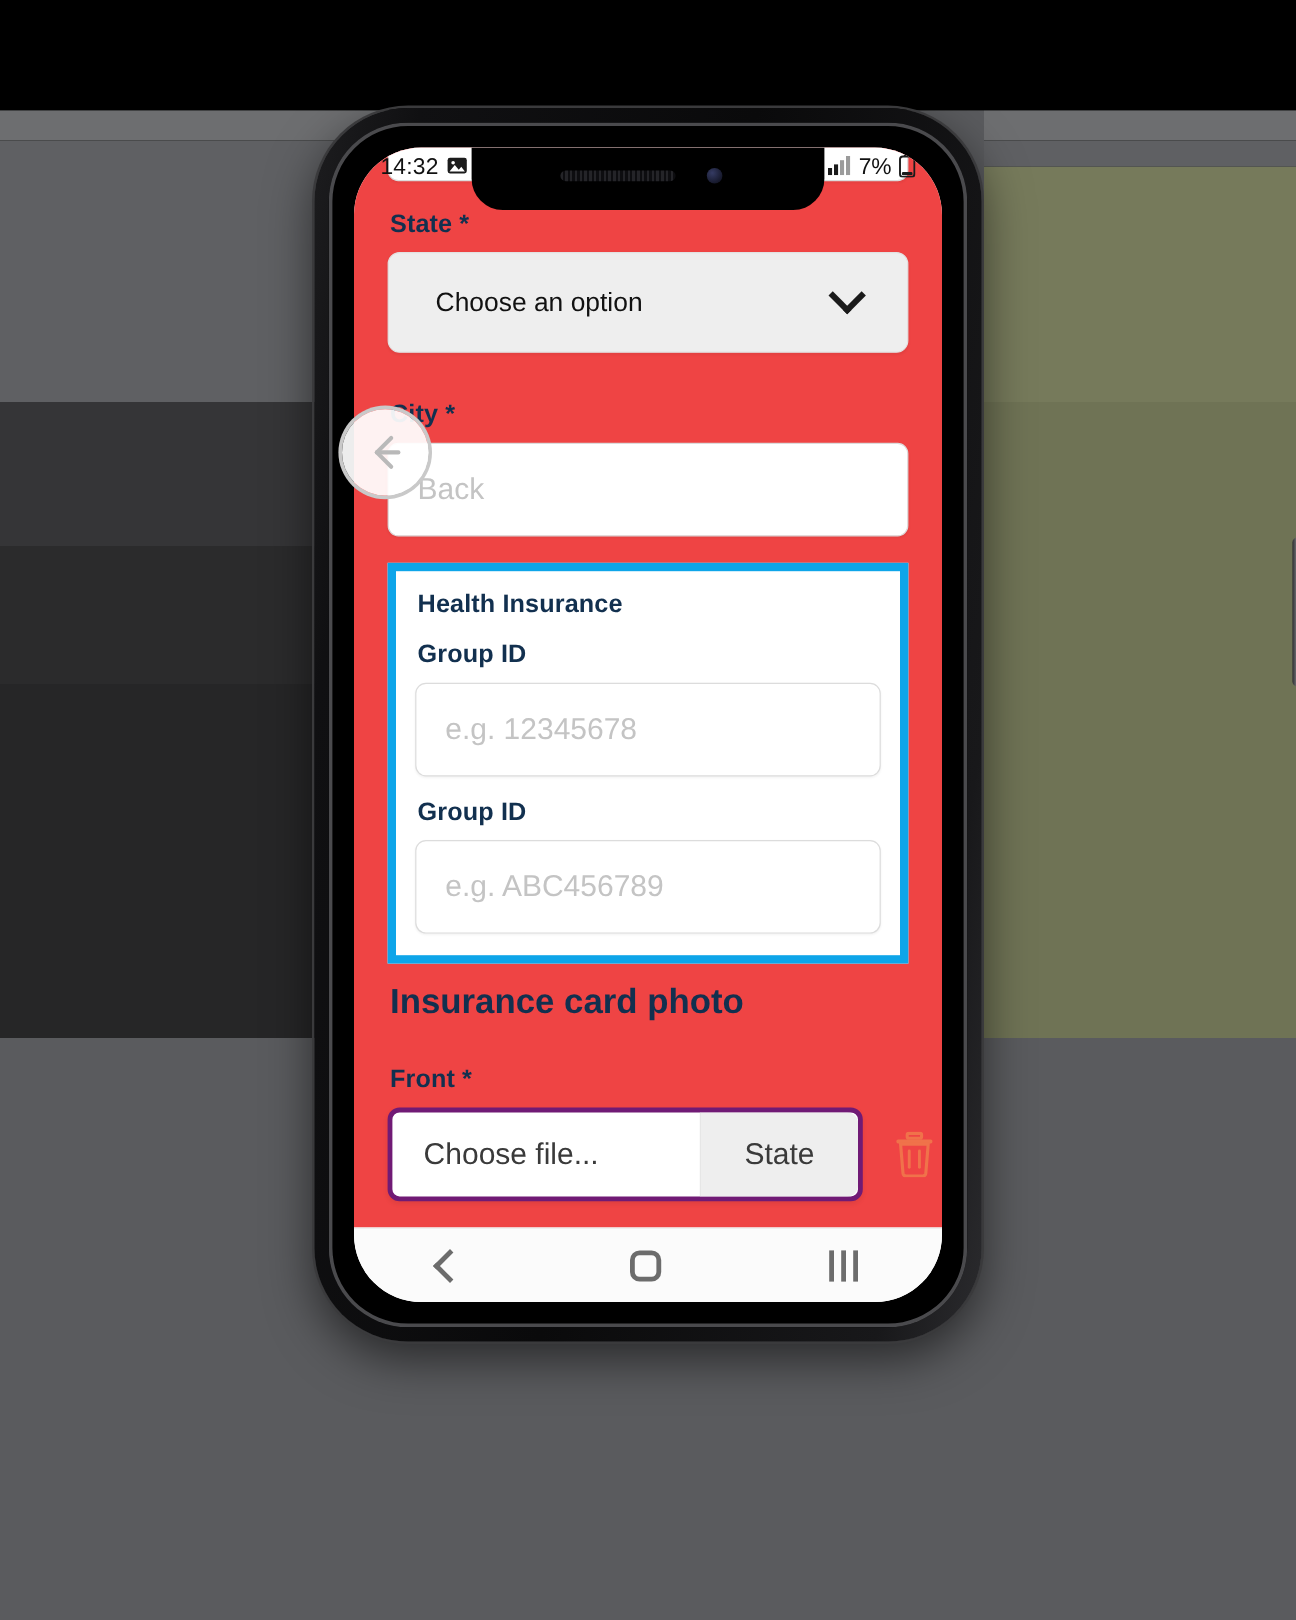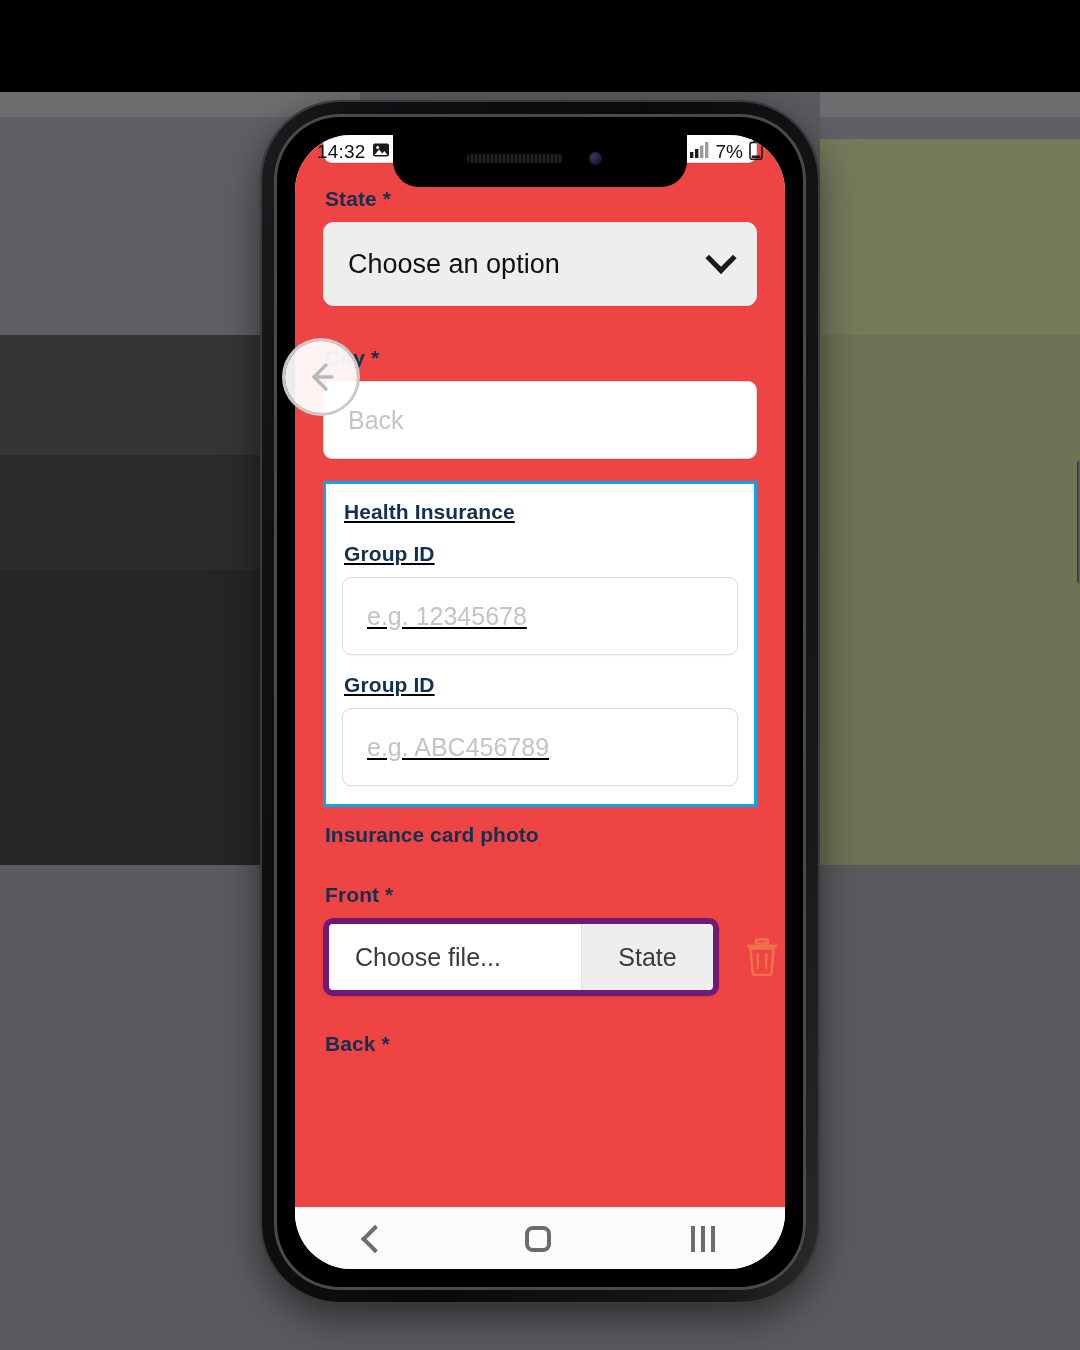--- a/index.html
+++ b/index.html
@@ -11,22 +11,22 @@
     background: #000;
   }
 
   
   #backdrop { position: absolute; inset: 0; background: #000; }
   .bg-block { position: absolute; }
 
   
   #phone-frame {
     position: absolute;
-    left: 262px; top: 102px;
-    width: 556px; height: 1200px;
+    left: 262px; top: 90px;
+    width: 556px; height: 1028px;
     border-radius: 78px;
     background: linear-gradient(100deg,#1d1d1f 0%, #101012 12%, #0a0a0b 50%, #18181a 88%, #2b2b2e 100%);
     box-shadow: 0 0 0 2px #3a3a3c, 0 14px 40px rgba(0,0,0,.55);
   }
   #phone-bezel {
     position: absolute;
     left: 12px; top: 12px; right: 12px; bottom: 12px;
     border-radius: 66px;
     background: #000;
     box-shadow: inset 0 0 0 3px #4a4a4d;
@@ -124,55 +124,54 @@
     box-shadow: 0 1px 2px rgba(0,0,0,.05);
   }
 
   #state-group { padding-top: 52px; }
 
   .select-box {
     width: 100%; height: 84px;
     border: 1px solid #e2e2e2;
     border-radius: 10px;
     background: #eeeeee;
-    padding: 0 24px;
+    padding: 0 39px;
     display: flex; align-items: center; justify-content: space-between;
-    font-size: 27px; color: #111;
+    font-size: 22px; color: #111;
     box-shadow: 0 1px 2px rgba(0,0,0,.05);
   }
   .chevron-down {
     width: 22px; height: 22px;
     border-right: 5px solid #1a1a1a;
     border-bottom: 5px solid #1a1a1a;
     transform: rotate(45deg) translate(-4px,-4px);
   }
 
   #city-group { margin-top: 40px; }
 
   
   #insurance-highlight {
     margin-top: 22px;
-    border: 3px solid #0ea5e9;
+    border: 7px solid #0ea5e9;
     background: #fff;
     padding: 16px 16px 18px 16px;
-    text-decoration: underline;
   }
   #insurance-highlight .field-label { margin-top: 0; }
   #insurance-highlight .hl-group + .hl-group { margin-top: 18px; }
 
   #card-photo-heading {
-    font-size: 21px; font-weight: bold; color: #12304f;
+    font-size: 29px; font-weight: bold; color: #12304f;
     margin: 16px 0 0 2px;
   }
 
   .file-group { margin-top: 36px; }
   .file-row { display: flex; align-items: center; gap: 26px; }
   .file-control {
     display: flex;
-    border: 6px solid #701a75;
+    border: 4px solid #701a75;
     border-radius: 10px;
     overflow: hidden;
     box-shadow: 0 2px 4px rgba(0,0,0,.07);
     background: #fff;
     height: 78px;
     flex: 0 0 auto;
     width: 396px;
   }
   .file-name {
     flex: 1; display: flex; align-items: center;

